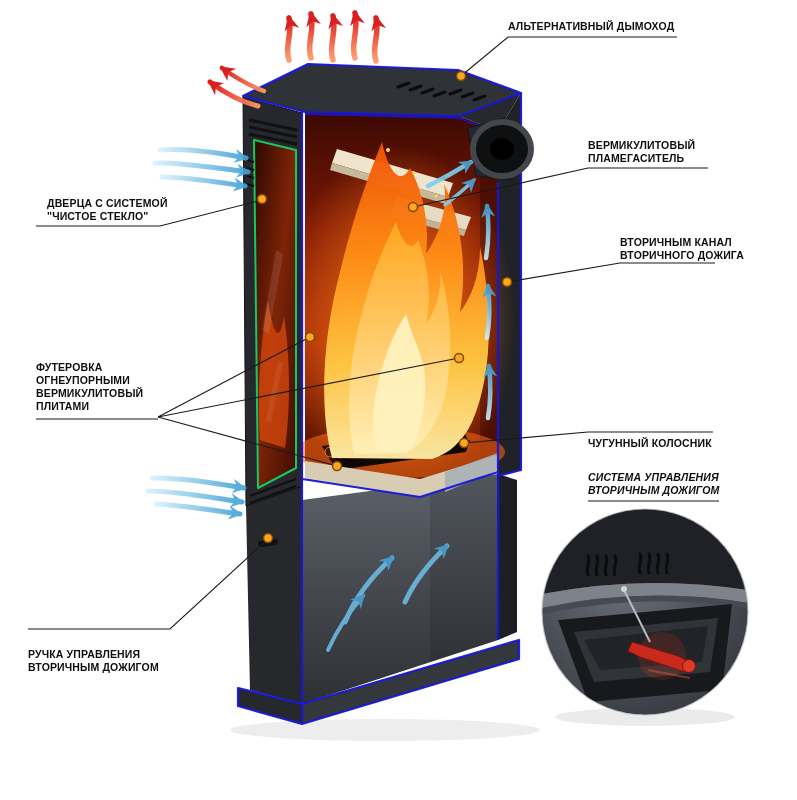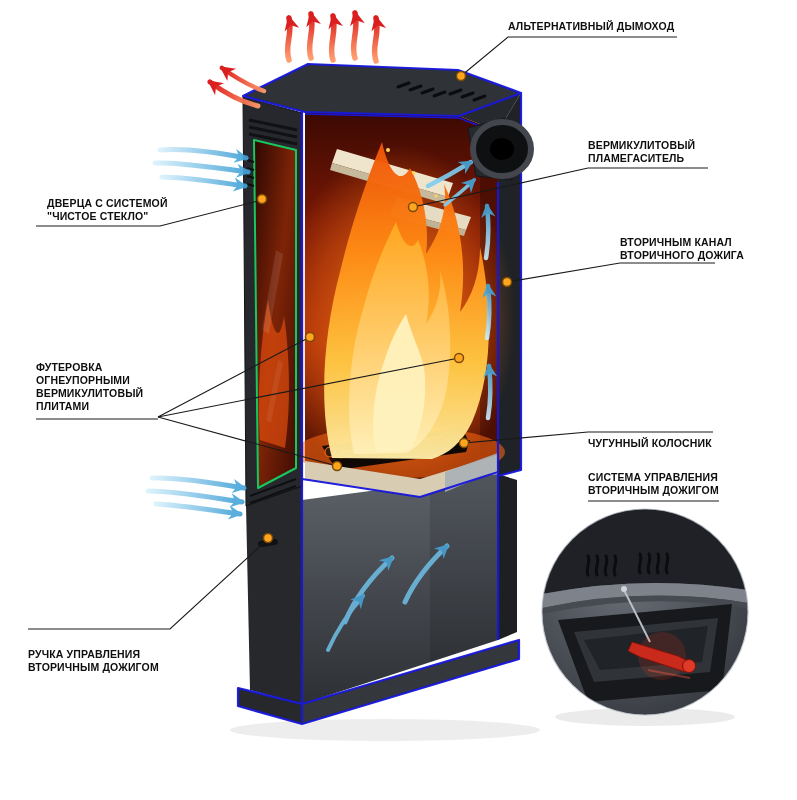--- a/index.html
+++ b/index.html
@@ -5,21 +5,21 @@
   html,body{margin:0;padding:0;background:#ffffff;}
   #canvas{position:relative;width:797px;height:800px;background:#ffffff;overflow:hidden;
           font-family:"Liberation Sans", sans-serif;}
   svg.art{position:absolute;left:0;top:0;}
   .label{position:absolute;font-size:10.5px;font-weight:700;color:#0e0e10;
          line-height:1.25;letter-spacing:.15px;white-space:pre-line;}
   .lb-chimney{left:508px;top:20px;}
   .lb-arrester{left:588px;top:139px;}
   .lb-air{left:620px;top:236px;}
   .lb-grate{left:588px;top:437px;}
-  .lb-control{left:588px;top:471px;}
+  .lb-control{left:588px;top:471px;font-style:italic;}
   .lb-door{left:47px;top:197px;}
   .lb-lining{left:36px;top:361px;}
   .lb-handle{left:28px;top:600px;margin-top:48px;}
 </style>
 </head>
 <body>
 
 <div id="canvas">
 
 <svg class="art" width="797" height="800" viewBox="0 0 797 800">

